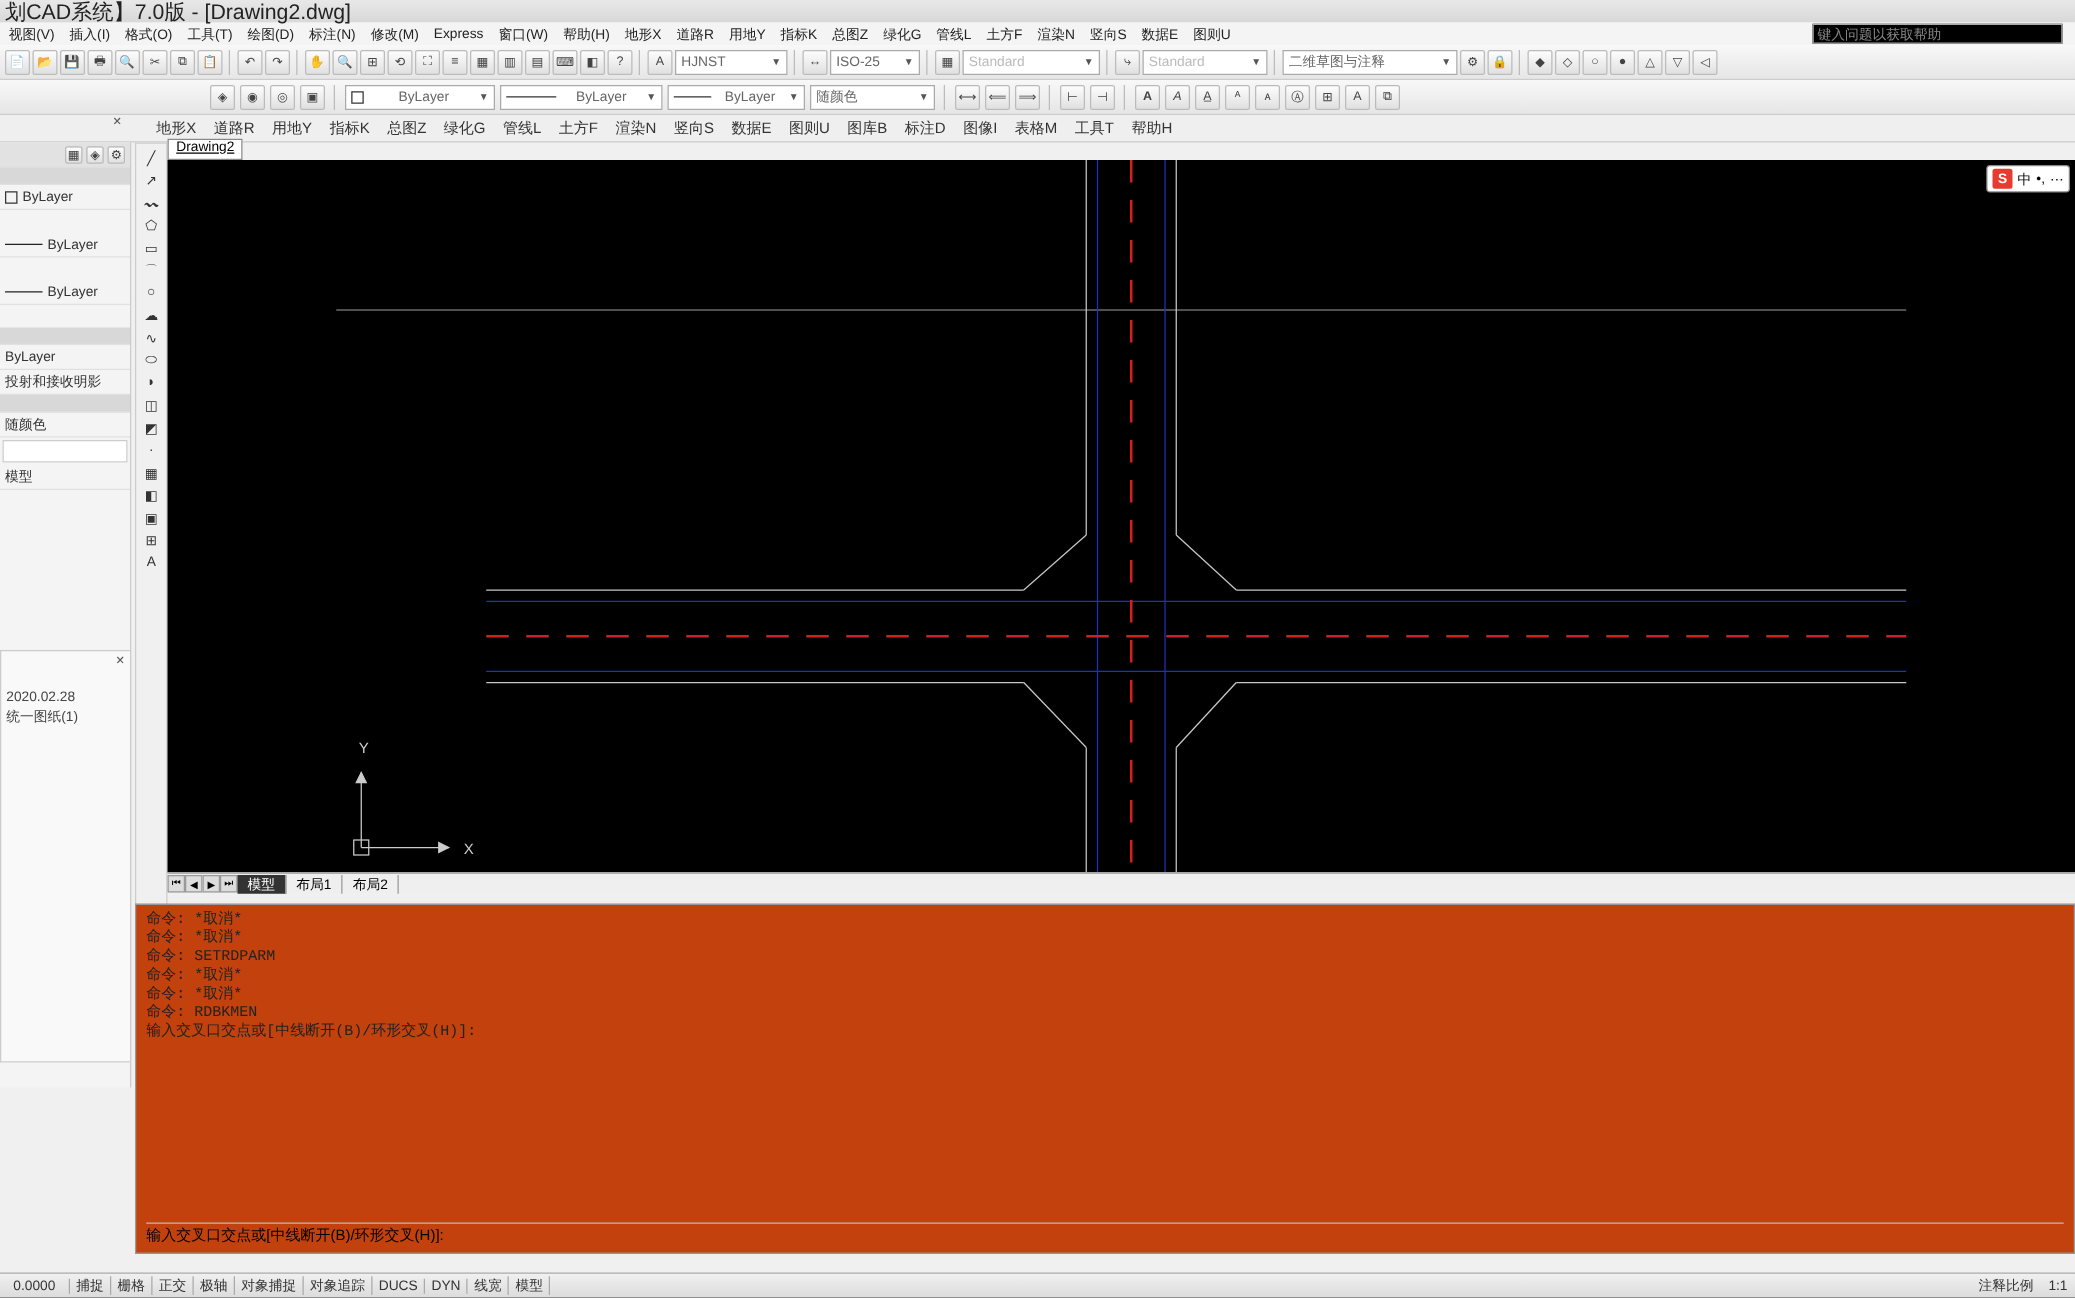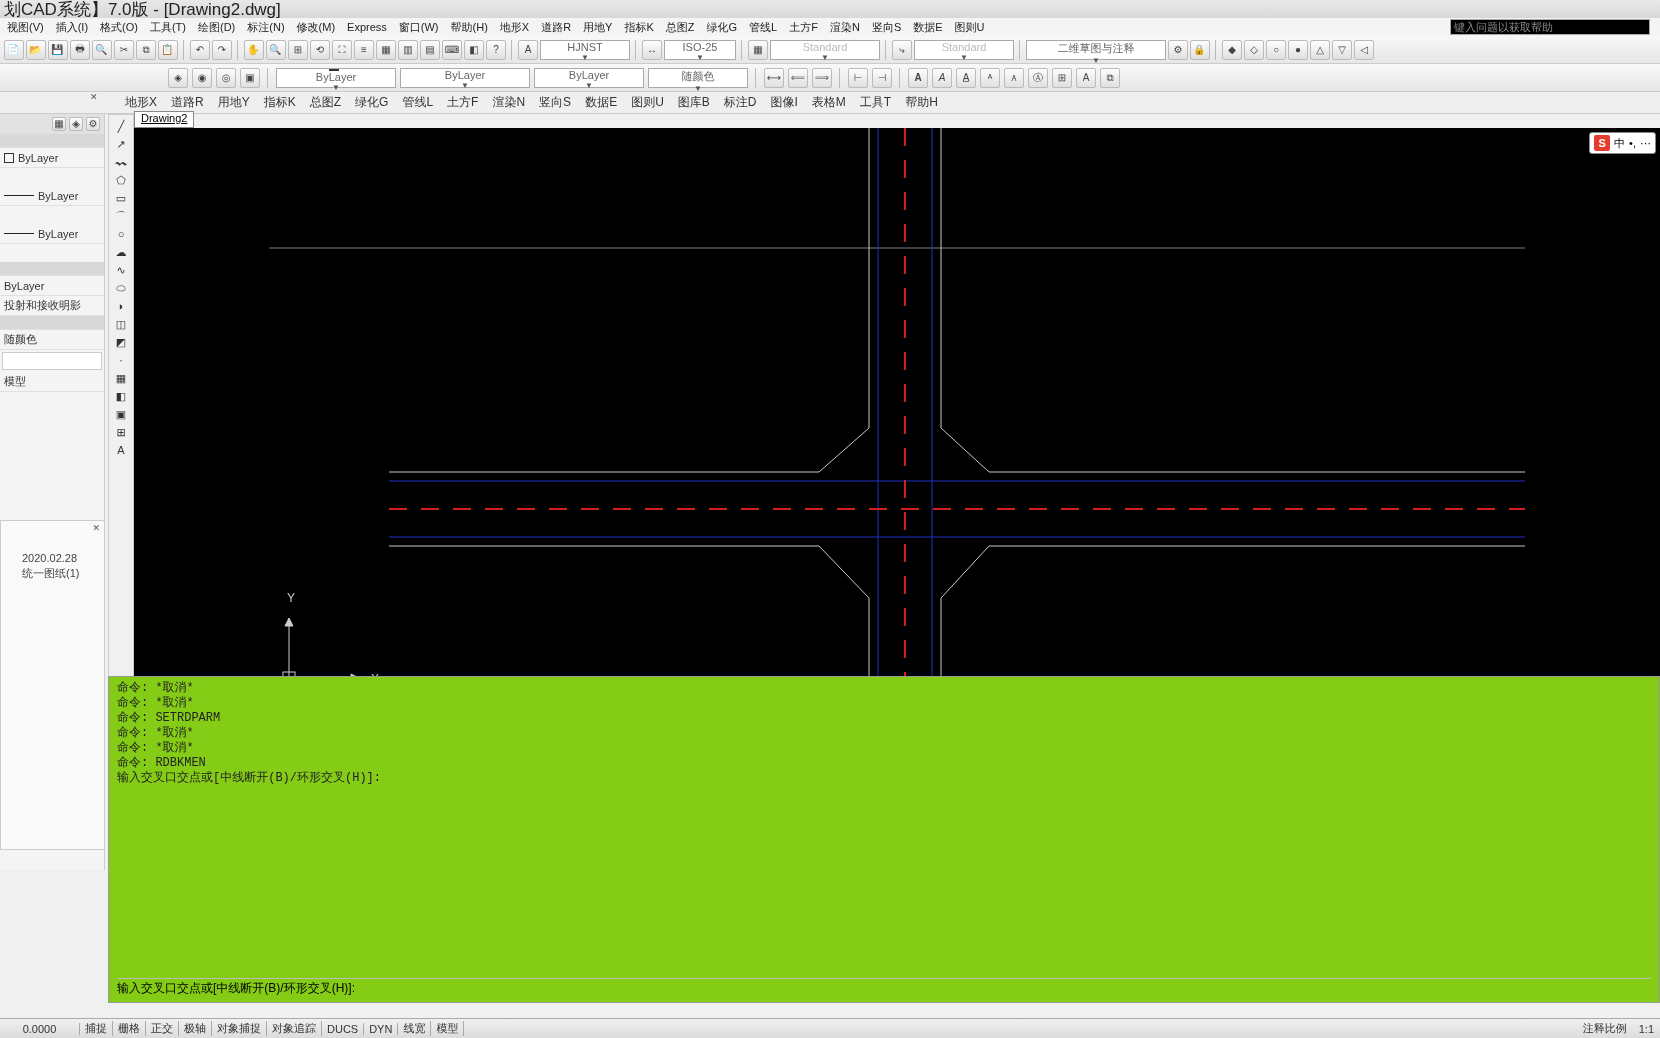--- a/index.html
+++ b/index.html
@@ -7,21 +7,21 @@
 
 .titlebar { height: 18px; background: linear-gradient(#e8e8e8, #d8d8d8); display: flex; align-items: center; padding-left: 4px; color: #222; font-size: 17px; }
 
 .menubar { height: 18px; background: #f4f4f4; display: flex; align-items: center; padding-left: 1px; gap: 0; color: #222; font-size: 11px; }
 .menubar .menu-item { padding: 0 6px; cursor: default; }
 .menubar .help-box { margin-left: auto; width: 200px; height: 16px; background: #000000; border: 1px solid #aaa; font-size: 11px; color: #888; padding: 0 3px; display:flex; align-items:center; margin-right: 10px;}
 
 .toolbar-row { height: 28px; background: linear-gradient(#f8f8f8,#e6e6e6); border-bottom: 1px solid #ccc; display: flex; align-items: center; padding: 0 4px; gap: 2px; }
 .tool-btn { width: 20px; height: 20px; background: linear-gradient(#fdfdfd,#e0e0e0); border: 1px solid #bbb; border-radius: 2px; display: inline-flex; align-items: center; justify-content: center; font-size: 10px; color:#444; cursor:pointer;}
 .tool-sep { width: 2px; height: 20px; border-left: 1px solid #bbb; margin: 0 3px; }
-.tool-combo { height: 20px; background: #fff; border: 1px solid #aaa; font-size: 11px; color: #666; padding: 0 4px; display:flex; align-items:center; justify-content:space-between;flex-direction:column;}
+.tool-combo { height: 20px; background: #fff; border: 1px solid #aaa; font-size: 11px; color: #666; padding: 0 4px; display:flex; align-items:center; justify-content:space-between;}
 .tool-combo .arrow { font-size: 8px; color: #555; }
 
 .secondary-bar { height: 28px; background: linear-gradient(#f8f8f8,#e6e6e6); border-bottom: 1px solid #ccc; display: flex; align-items: center; padding: 0 4px; gap: 4px; }
 
 .ribbon-tabs { height: 22px; background: #efefef; border-bottom: 1px solid #ccc; display: flex; align-items: center; padding-left: 118px; font-size: 12px; color: #333;}
 .ribbon-tabs .rtab { padding: 0 7px; cursor:pointer; }
 
 .left-panel { position: absolute; left: 0; top: 114px; width: 105px; bottom: 168px; background: #f4f4f4; border-right: 1px solid #ccc; font-size: 11px; }
 .left-panel .pl-close { position:absolute; right:4px; top:-22px; width:10px;height:10px;font-size:9px;color:#555;}
 .left-panel .pl-row { height: 20px; display: flex; align-items: center; padding: 0 4px; border-bottom: 1px solid #e0e0e0; color:#333;}
@@ -39,31 +39,31 @@
 .canvas svg { width:100%; height:100%; }
 
 .ime-box { position:absolute; right:4px; top:4px; height:22px; background:#fff; border:1px solid #888; border-radius:3px; display:flex; align-items:center; font-size:11px; padding:0 4px; gap:4px;}
 .ime-box .s-icon { width:16px;height:16px;background:#e63b2e;color:#fff;display:flex;align-items:center;justify-content:center;border-radius:2px;font-weight:bold;}
 
 .tabs-row { position:absolute; left:134px; right:0; bottom:323px; height:17px; background:#efefef; border-top:1px solid #999; display:flex; align-items:center; font-size:11px;}
 .tabs-row .tb-nav { width:14px;height:14px;border:1px solid #999;background:#ddd;display:flex;align-items:center;justify-content:center;font-size:8px;cursor:pointer;}
 .tabs-row .tab { padding:0 8px; border-right:1px solid #999; cursor:pointer;}
 .tabs-row .tab.active { background:#333;color:#fff;}
 
-.cmd-panel { position:absolute; left:108px; right:0; bottom:35px; height:327px; background:#84cc16; border:1px solid #999; }
+.cmd-panel { position:absolute; left:108px; right:0; bottom:35px; height:280px; background:#c2410c; border:1px solid #999; }
 .cmd-history { position:absolute; left:8px; right:8px; top:4px; bottom:28px; font-family:"SimSun","Courier New",monospace; font-size:12px; line-height:15px; color:#222; overflow:hidden; white-space:pre;}
 .cmd-input-line { position:absolute; left:8px; right:8px; bottom:6px; height:18px; border-top:1px solid #bbb; font-family:"SimSun","Courier New",monospace; font-size:12px; display:flex;align-items:center; padding-top:2px;}
 
 .tree-panel { position:absolute; left:0; top:520px; width:105px; height:330px; background:#f9f9f9; border:1px solid #ccc; font-size:11px;}
 .tree-panel .tp-close{position:absolute;right:4px;top:2px;font-size:9px;color:#555;}
 .tree-panel .tree-body{padding:30px 4px 4px 4px;color:#444;}
-.tree-panel .tree-item{padding:1px 0;margin-left:17px;}
+.tree-panel .tree-item{padding:1px 0;}
 
 .statusbar { position:absolute; left:0; right:0; bottom:0; height:20px; background:linear-gradient(#f0f0f0,#dcdcdc); border-top:1px solid #aaa; display:flex; align-items:center; font-size:11px; color:#333;}
-.statusbar .coord { width:80px; text-align:center; border-right:1px solid #aaa; padding:0 6px;}
+.statusbar .coord { width:56px; text-align:center; border-right:1px solid #aaa; padding:0 6px;}
 .statusbar .sbtn { padding:0 5px; border-right:1px solid #aaa; cursor:pointer;}
 .statusbar .spacer { flex:1; }
 .statusbar .scale-label { padding:0 6px; }
 </style>
 </head>
 <body>
 
 <div class="titlebar">
   <span>划CAD系统】7.0版 - [Drawing2.dwg]</span>
 </div>

